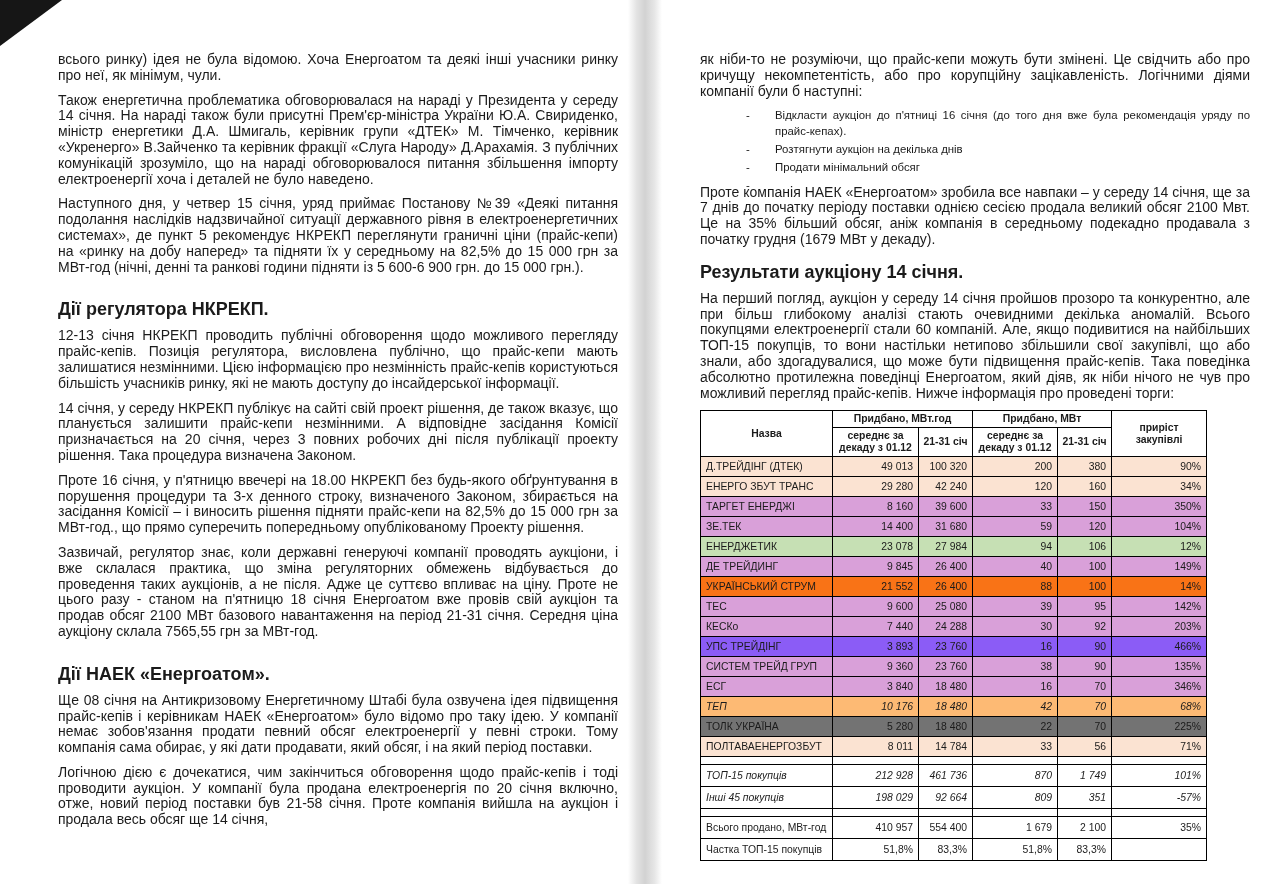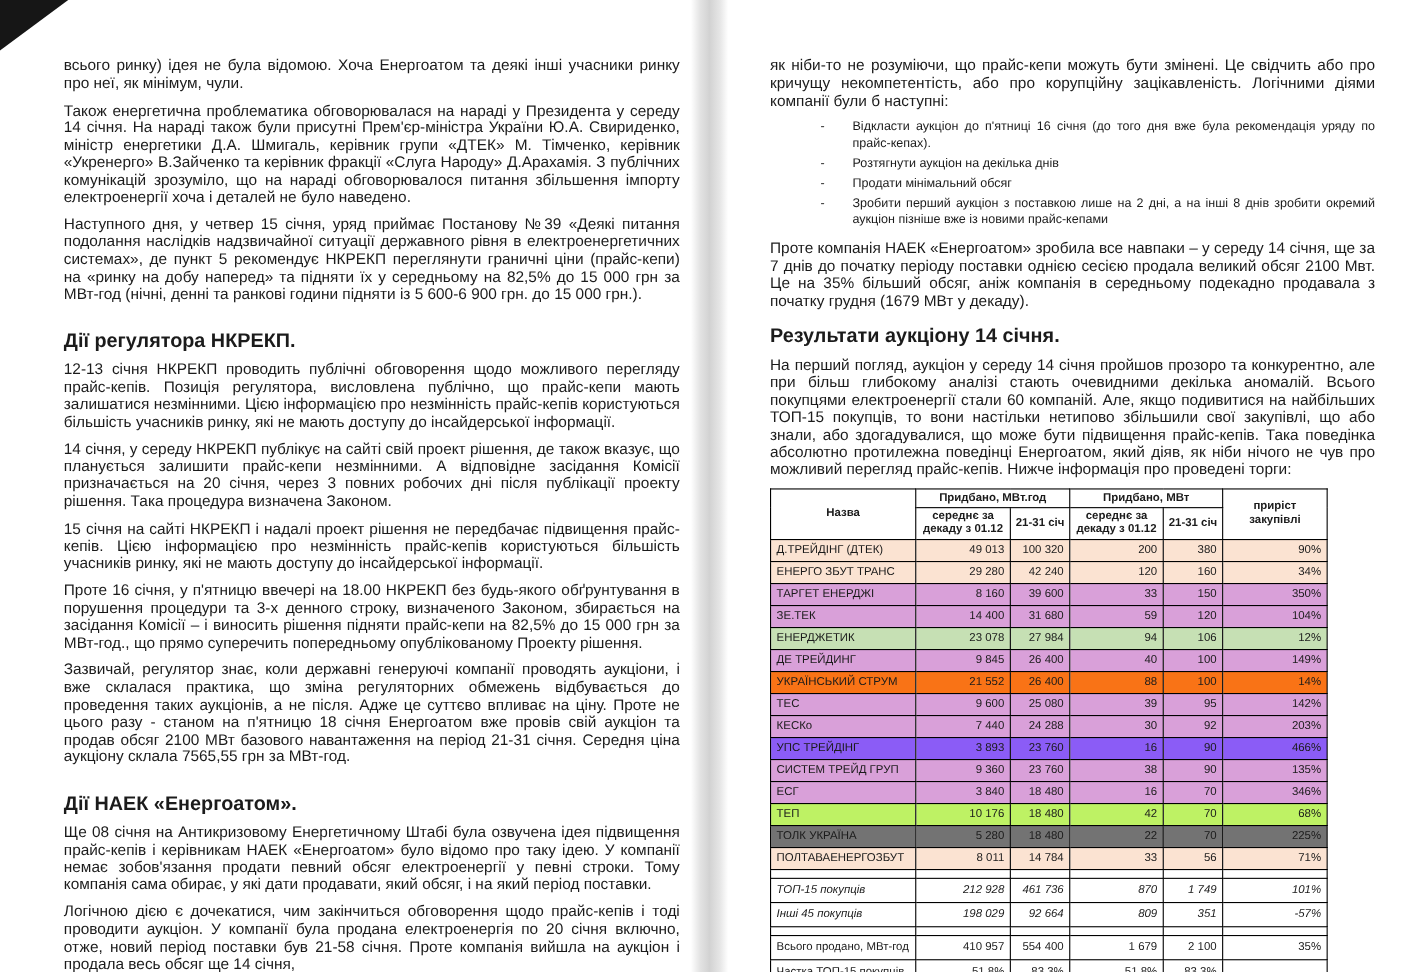--- a/index.html
+++ b/index.html
@@ -180,37 +180,36 @@
   </div>
 
 <div class="page" id="page-left">
   <p class="doc">всього ринку) ідея не була відомою. Хоча Енергоатом та деякі інші учасники ринку про неї, як мінімум, чули.</p>
   <p class="doc">Також енергетична проблематика обговорювалася на нараді у Президента у середу 14 січня. На нараді також були присутні Прем'єр-міністра України Ю.А. Свириденко, міністр енергетики Д.А. Шмигаль, керівник групи «ДТЕК» М. Тімченко, керівник «Укренерго» В.Зайченко та керівник фракції «Слуга Народу» Д.Арахамія. З публічних комунікацій зрозуміло, що на нараді обговорювалося питання збільшення імпорту електроенергії хоча і деталей не було наведено.</p>
   <p class="doc">Наступного дня, у четвер 15 січня, уряд приймає Постанову №39 «Деякі питання подолання наслідків надзвичайної ситуації державного рівня в електроенергетичних системах», де пункт 5 рекомендує НКРЕКП переглянути граничні ціни (прайс-кепи) на «ринку на добу наперед» та підняти їх у середньому на 82,5% до 15 000 грн за МВт-год (нічні, денні та ранкові години підняти із 5 600-6 900 грн. до 15 000 грн.).</p>
 
   <h3 class="doc">Дії регулятора НКРЕКП.</h3>
   <p class="doc">12-13 січня НКРЕКП проводить публічні обговорення щодо можливого перегляду прайс-кепів. Позиція регулятора, висловлена публічно, що прайс-кепи мають залишатися незмінними. Цією інформацією про незмінність прайс-кепів користуються більшість учасників ринку, які не мають доступу до інсайдерської інформації.</p>
   <p class="doc">14 січня, у середу НКРЕКП публікує на сайті свій проект рішення, де також вказує, що планується залишити прайс-кепи незмінними. А відповідне засідання Комісії призначається на 20 січня, через 3 повних робочих дні після публікації проекту рішення. Така процедура визначена Законом.</p>
-  <p class="doc">15 січня на сайті НКРЕКП і надалі проект рішення не передбачає підвищення прайс-кепів. Цією інформацією про незмінність прайс-кепів користуються більшість учасників ринку, які не мають доступу до інсайдерської інформації.</p>
   <p class="doc">Проте 16 січня, у п'ятницю ввечері на 18.00 НКРЕКП без будь-якого обґрунтування в порушення процедури та 3-х денного строку, визначеного Законом, збирається на засідання Комісії – і виносить рішення підняти прайс-кепи на 82,5% до 15 000 грн за МВт-год., що прямо суперечить попередньому опублікованому Проекту рішення.</p>
   <p class="doc">Зазвичай, регулятор знає, коли державні генеруючі компанії проводять аукціони, і вже склалася практика, що зміна регуляторних обмежень відбувається до проведення таких аукціонів, а не після. Адже це суттєво впливає на ціну. Проте не цього разу - станом на п'ятницю 18 січня Енергоатом вже провів свій аукціон та продав обсяг 2100 МВт базового навантаження на період 21-31 січня. Середня ціна аукціону склала 7565,55 грн за МВт-год.</p>
 
   <h3 class="doc">Дії НАЕК «Енергоатом».</h3>
   <p class="doc">Ще 08 січня на Антикризовому Енергетичному Штабі була озвучена ідея підвищення прайс-кепів і керівникам НАЕК «Енергоатом» було відомо про таку ідею. У компанії немає зобов'язання продати певний обсяг електроенергії у певні строки. Тому компанія сама обирає, у які дати продавати, який обсяг, і на який період поставки.</p>
   <p class="doc">Логічною дією є дочекатися, чим закінчиться обговорення щодо прайс-кепів і тоді проводити аукціон. У компанії була продана електроенергія по 20 січня включно, отже, новий період поставки був 21-58 січня. Проте компанія вийшла на аукціон і продала весь обсяг ще 14 січня,</p>
 </div>
 
 <div class="page" id="page-right">
   <p class="doc">як ніби-то не розуміючи, що прайс-кепи можуть бути змінені. Це свідчить або про кричущу некомпетентість, або про корупційну зацікавленість. Логічними діями компанії були б наступні:</p>
 
   <ul class="dash">
     <li><span class="dash-mark">-</span><span>Відкласти аукціон до п'ятниці 16 січня (до того дня вже була рекомендація уряду по прайс-кепах).</span></li>
     <li><span class="dash-mark">-</span><span>Розтягнути аукціон на декілька днів</span></li>
     <li><span class="dash-mark">-</span><span>Продати мінімальний обсяг</span></li>
-    <li><span class="dash-mark">-</span><span>Зробити перший аукціон з поставкою лише на 2 дні, а на інші 8 днів зробити окремий аукціон пізніше вже із новими прайс-кепами</span></li>
+    <li><span class="dash-mark">-</span></li>
   </ul>
 
   <p class="doc">Проте компанія НАЕК «Енергоатом» зробила все навпаки – у середу 14 січня, ще за 7 днів до початку періоду поставки однією сесією продала великий обсяг 2100 Мвт. Це на 35% більший обсяг, аніж компанія в середньому подекадно продавала з початку грудня (1679 МВт у декаду).</p>
 
   <h3 class="doc">Результати аукціону 14 січня.</h3>
   <p class="doc">На перший погляд, аукціон у середу 14 січня пройшов прозоро та конкурентно, але при більш глибокому аналізі стають очевидними декілька аномалій. Всього покупцями електроенергії стали 60 компаній. Але, якщо подивитися на найбільших ТОП-15 покупців, то вони настільки нетипово збільшили свої закупівлі, що або знали, або здогадувалися, що може бути підвищення прайс-кепів. Така поведінка абсолютно протилежна поведінці Енергоатом, який діяв, як ніби нічого не чув про можливий перегляд прайс-кепів. Нижче інформація про проведені торги:</p>
 
   <table class="auction">
     <colgroup>
       <col style="width:132px">
@@ -324,21 +323,21 @@
           <td class="num">135%</td>
         </tr>
         <tr class="data" style="background: rgb(217, 160, 217);">
           <td class="nm">ЕСГ</td>
           <td class="num">3 840</td>
           <td class="num">18 480</td>
           <td class="num">16</td>
           <td class="num">70</td>
           <td class="num">346%</td>
         </tr>
-        <tr class="data" style="background: #bef264;">
+        <tr class="data" style="background: #fdba74; font-style: italic;">
           <td class="nm">ТЕП</td>
           <td class="num">10 176</td>
           <td class="num">18 480</td>
           <td class="num">42</td>
           <td class="num">70</td>
           <td class="num">68%</td>
         </tr>
         <tr class="data" style="background: #737373;">
           <td class="nm">ТОЛК УКРАЇНА</td>
           <td class="num">5 280</td>

